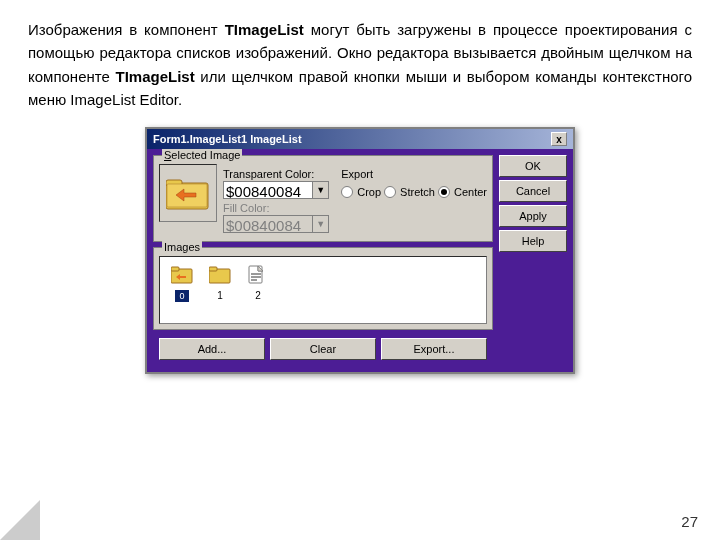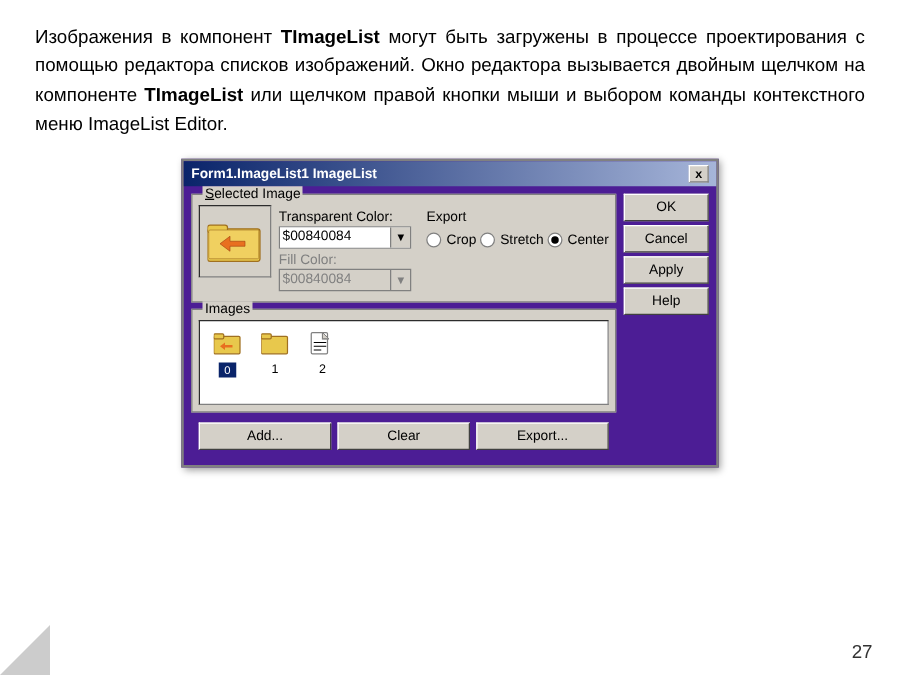--- a/index.html
+++ b/index.html
@@ -152,21 +152,21 @@
       display: flex;
       height: 18px;
       border: 1px solid #808080;
       background: #fff;
       margin-bottom: 3px;
     }
 
     .combo-box-text {
       flex: 1;
       background: #fff;
-      font-size: 11px;
+      font-size: 15px;
       padding: 1px 2px;
       border: none;
       outline: none;
     }
 
     .combo-box-btn {
       width: 16px;
       background: #d4d0c8;
       border-left: 1px solid #808080;
       display: flex;

